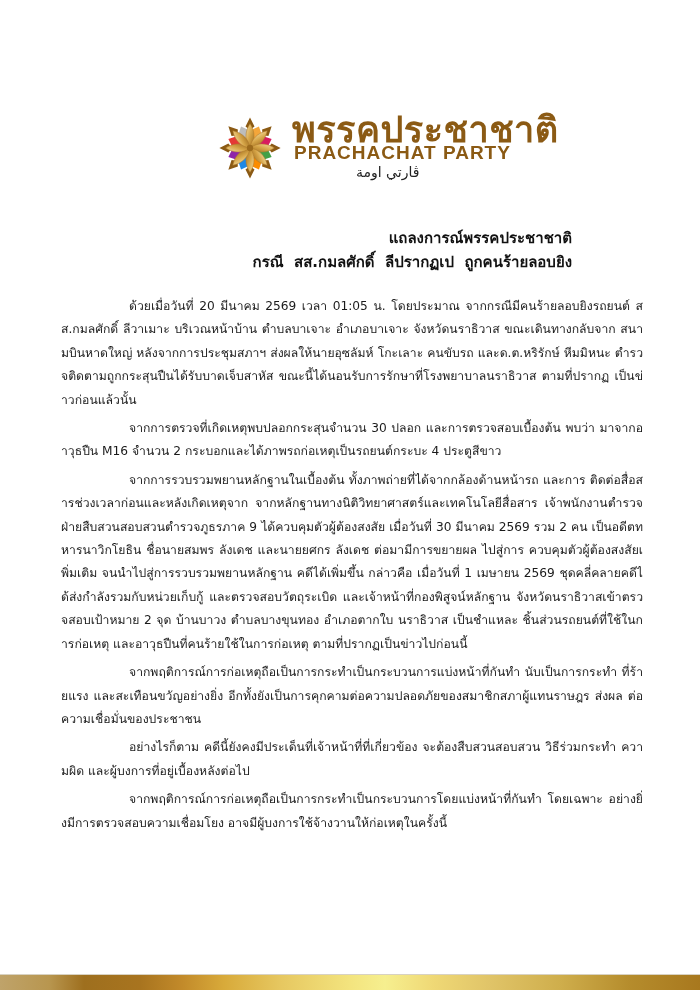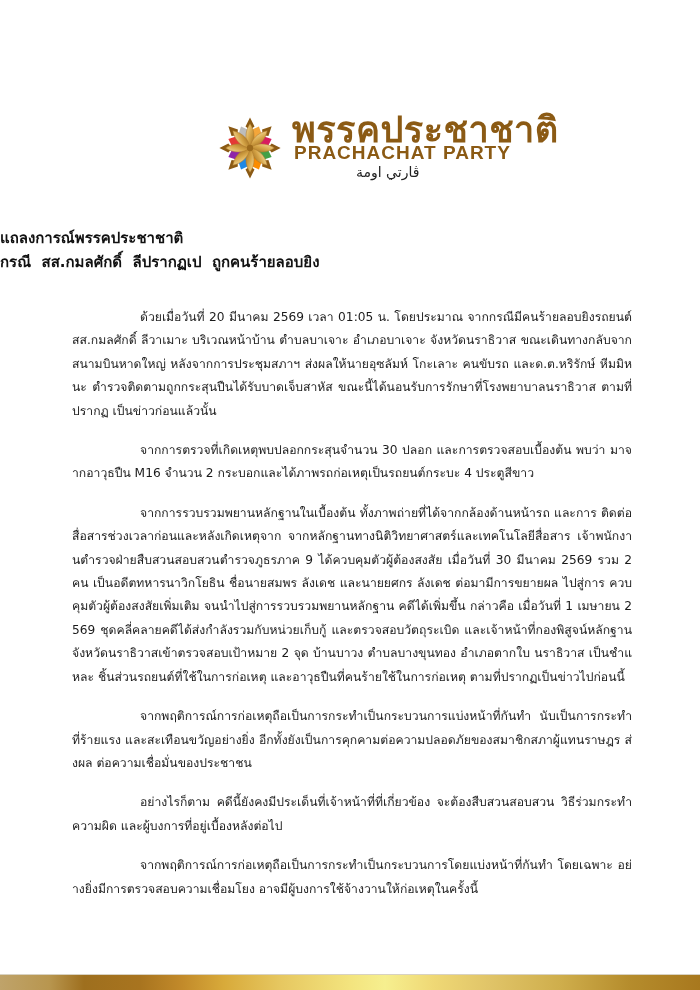--- a/index.html
+++ b/index.html
@@ -62,44 +62,44 @@
       margin-left: 64px;
       direction: rtl;
       unicode-bidi: embed;
       white-space: nowrap;
       text-align: left;
       display: inline-block;
     }
     .title-block {
       position: absolute;
       top: 226px;
-      left: 0;
+      left: 16px;
       width: 556px;
-      text-align: left;
+      text-align: right;
     }
     .title-line {
       font-family: "DejaVu Sans", sans-serif;
       font-weight: bold;
       font-size: 15px;
       line-height: 24px;
       color: #111;
       white-space: pre;
     }
     .body-text {
       position: absolute;
       top: 290px;
       left: 56px;
       width: 592px;
       font-family: "DejaVu Sans", sans-serif;
       font-size: 12.2px;
       line-height: 23.4px;
       color: #1a1a1a;
     }
     .para {
-      margin: 16px;
+      margin: 5px;
       text-indent: 68px;
       text-align: justify;
       text-align-last: left;
       word-break: break-all;
     }
     .gold-bar {
       position: absolute;
       left: 0;
       bottom: 0;
       width: 700px;

